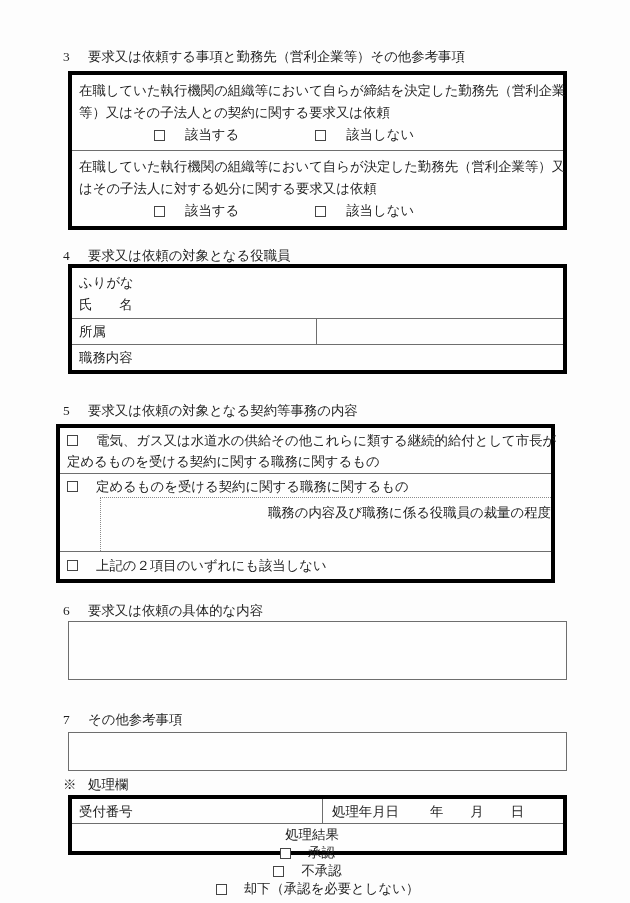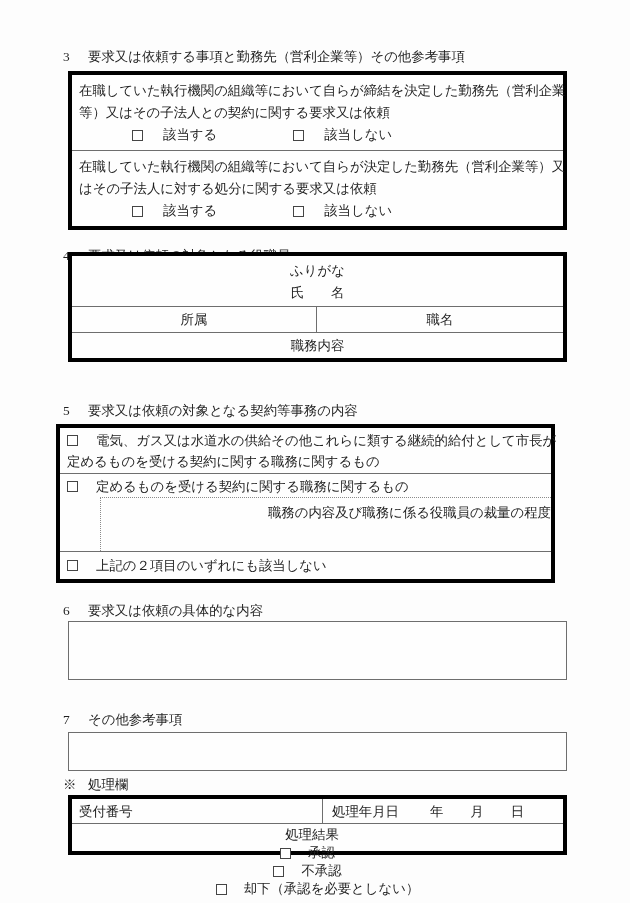--- a/index.html
+++ b/index.html
@@ -33,27 +33,27 @@
     border: 1px solid #454545;
     background: #fff;
     vertical-align: -1px;
     flex: none;
   }
   .opt { display: inline-flex; align-items: center; white-space: nowrap; }
   .opt .cb { margin-right: 18px; }
 
   
   .a-row { padding: 5px 7px 4px; line-height: 22px; }
-  .a-cbline { display: flex; margin-left: 53px; }
+  .a-cbline { display: flex; margin-left: 75px; }
   .a-cbline .opt:first-child { margin-right: 76px; }
   .a-cbline .cb { margin-right: 20px; }
 
   
   .name-cell { padding: 4px 7px 2px; line-height: 22px; }
-  .split-row { display: flex; }
+  .split-row { display: flex; gap: 44px; }
   .split-row .cell { padding: 1px 7px; line-height: 23px; white-space: nowrap; }
   .split-row .cell.left { width: 245px; flex: none; border-right: 1px solid #6e6e6e; }
   .split-row .cell.right { flex: 1; }
   .single-row { padding: 1px 7px; line-height: 23px; white-space: nowrap; }
 
   
   .c-row1 { padding: 2px 7px 1px; line-height: 21px; }
   .c-row1 .cb { margin-right: 18px; }
   .c-cbline { padding: 2px 7px 0; line-height: 21px; white-space: nowrap; }
   .c-cbline .cb { margin-right: 18px; }
@@ -126,31 +126,28 @@
         </span>
       </div>
     </div>
   </div>
 
   <div class="abs heading" style="left:63px; top:247px;">
     <span class="num">4</span>
     <span>要求又は依頼の対象となる役職員</span>
   </div>
 
-  <div class="abs btable" style="left:68px; top:252px;text-align:center;">
+  <div class="abs btable" style="left:68px; top:264px;">
     <div class="brow name-cell">
       <div class="tline">ふりがな</div>
       <div class="tline">氏　　名</div>
     </div>
     <div class="brow split-row">
       <div class="cell left">
         <span>所属</span>
-      </div>
-      <div class="cell right">
-        <span>職名</span>
       </div>
     </div>
     <div class="brow single-row">
       <span>職務内容</span>
     </div>
   </div>
 
   <div class="abs heading" style="left:63px; top:402px;">
     <span class="num">5</span>
     <span>要求又は依頼の対象となる契約等事務の内容</span>

